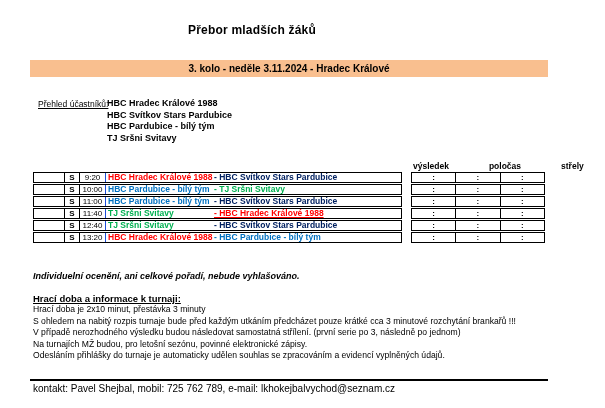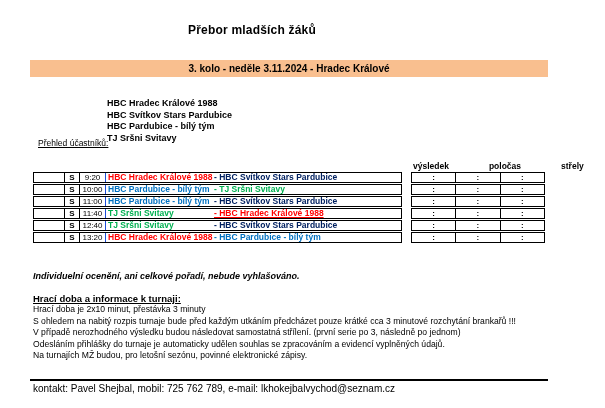--- a/index.html
+++ b/index.html
@@ -9,21 +9,21 @@
   }
   .title{
     position:absolute;top:23px;left:0;width:504px;text-align:center;
     font-size:12px;font-weight:bold;letter-spacing:.2px;
   }
   .banner{
     position:absolute;left:30px;top:60px;width:518px;height:17px;
     display:flex;align-items:center;justify-content:center;
     font-size:10px;font-weight:bold;
   }
-  .participants{position:absolute;left:38px;top:99px;font-size:8.5px;margin-top:39px;}
+  .participants{position:absolute;left:38px;top:99px;font-size:8.5px;}
   .participants .label{text-decoration:underline;}
   .teamlist{position:absolute;left:107px;top:98px;font-size:9px;font-weight:bold;line-height:11.6px;}
   .res-headers{
     position:absolute;left:413px;top:161px;width:134px;display:flex;
     font-size:8.5px;font-weight:bold;gap:40px;
   }
   .res-headers span{width:44.6px;text-align:center;}
   .schedule{position:absolute;left:33px;top:172px;}
   .row{display:flex;margin-bottom:1px;height:11px;}
   .rowbox{display:flex;border:1px solid #000;background:#fff;}
@@ -160,18 +160,18 @@
 </div>
 
 <div class="award-note">Individuelní ocenění, ani celkové pořadí, nebude vyhlašováno.</div>
 
 <div class="info-heading">Hrací doba a informace k turnaji:</div>
 
 <div class="info-lines">
   <div>Hrací doba je 2x10 minut, přestávka 3 minuty</div>
   <div>S ohledem na nabitý rozpis turnaje bude před každým utkáním předcházet pouze krátké cca 3 minutové rozchytání brankařů !!!</div>
   <div>V případě nerozhodného výsledku budou následovat samostatná střílení. (první serie po 3, následně po jednom)</div>
+  <div>Na turnajích MŽ budou, pro letošní sezónu, povinné elektronické zápisy.</div>
   <div>Odesláním přihlášky do turnaje je automaticky udělen souhlas se zpracováním a evidencí vyplněných údajů.</div>
-  <div>Na turnajích MŽ budou, pro letošní sezónu, povinné elektronické zápisy.</div>
 </div>
 
 <div class="footer-rule"></div>
 <div class="contact">kontakt: Pavel Shejbal, mobil: 725 762 789, e-mail: lkhokejbalvychod@seznam.cz</div>
 
 </body></html>

